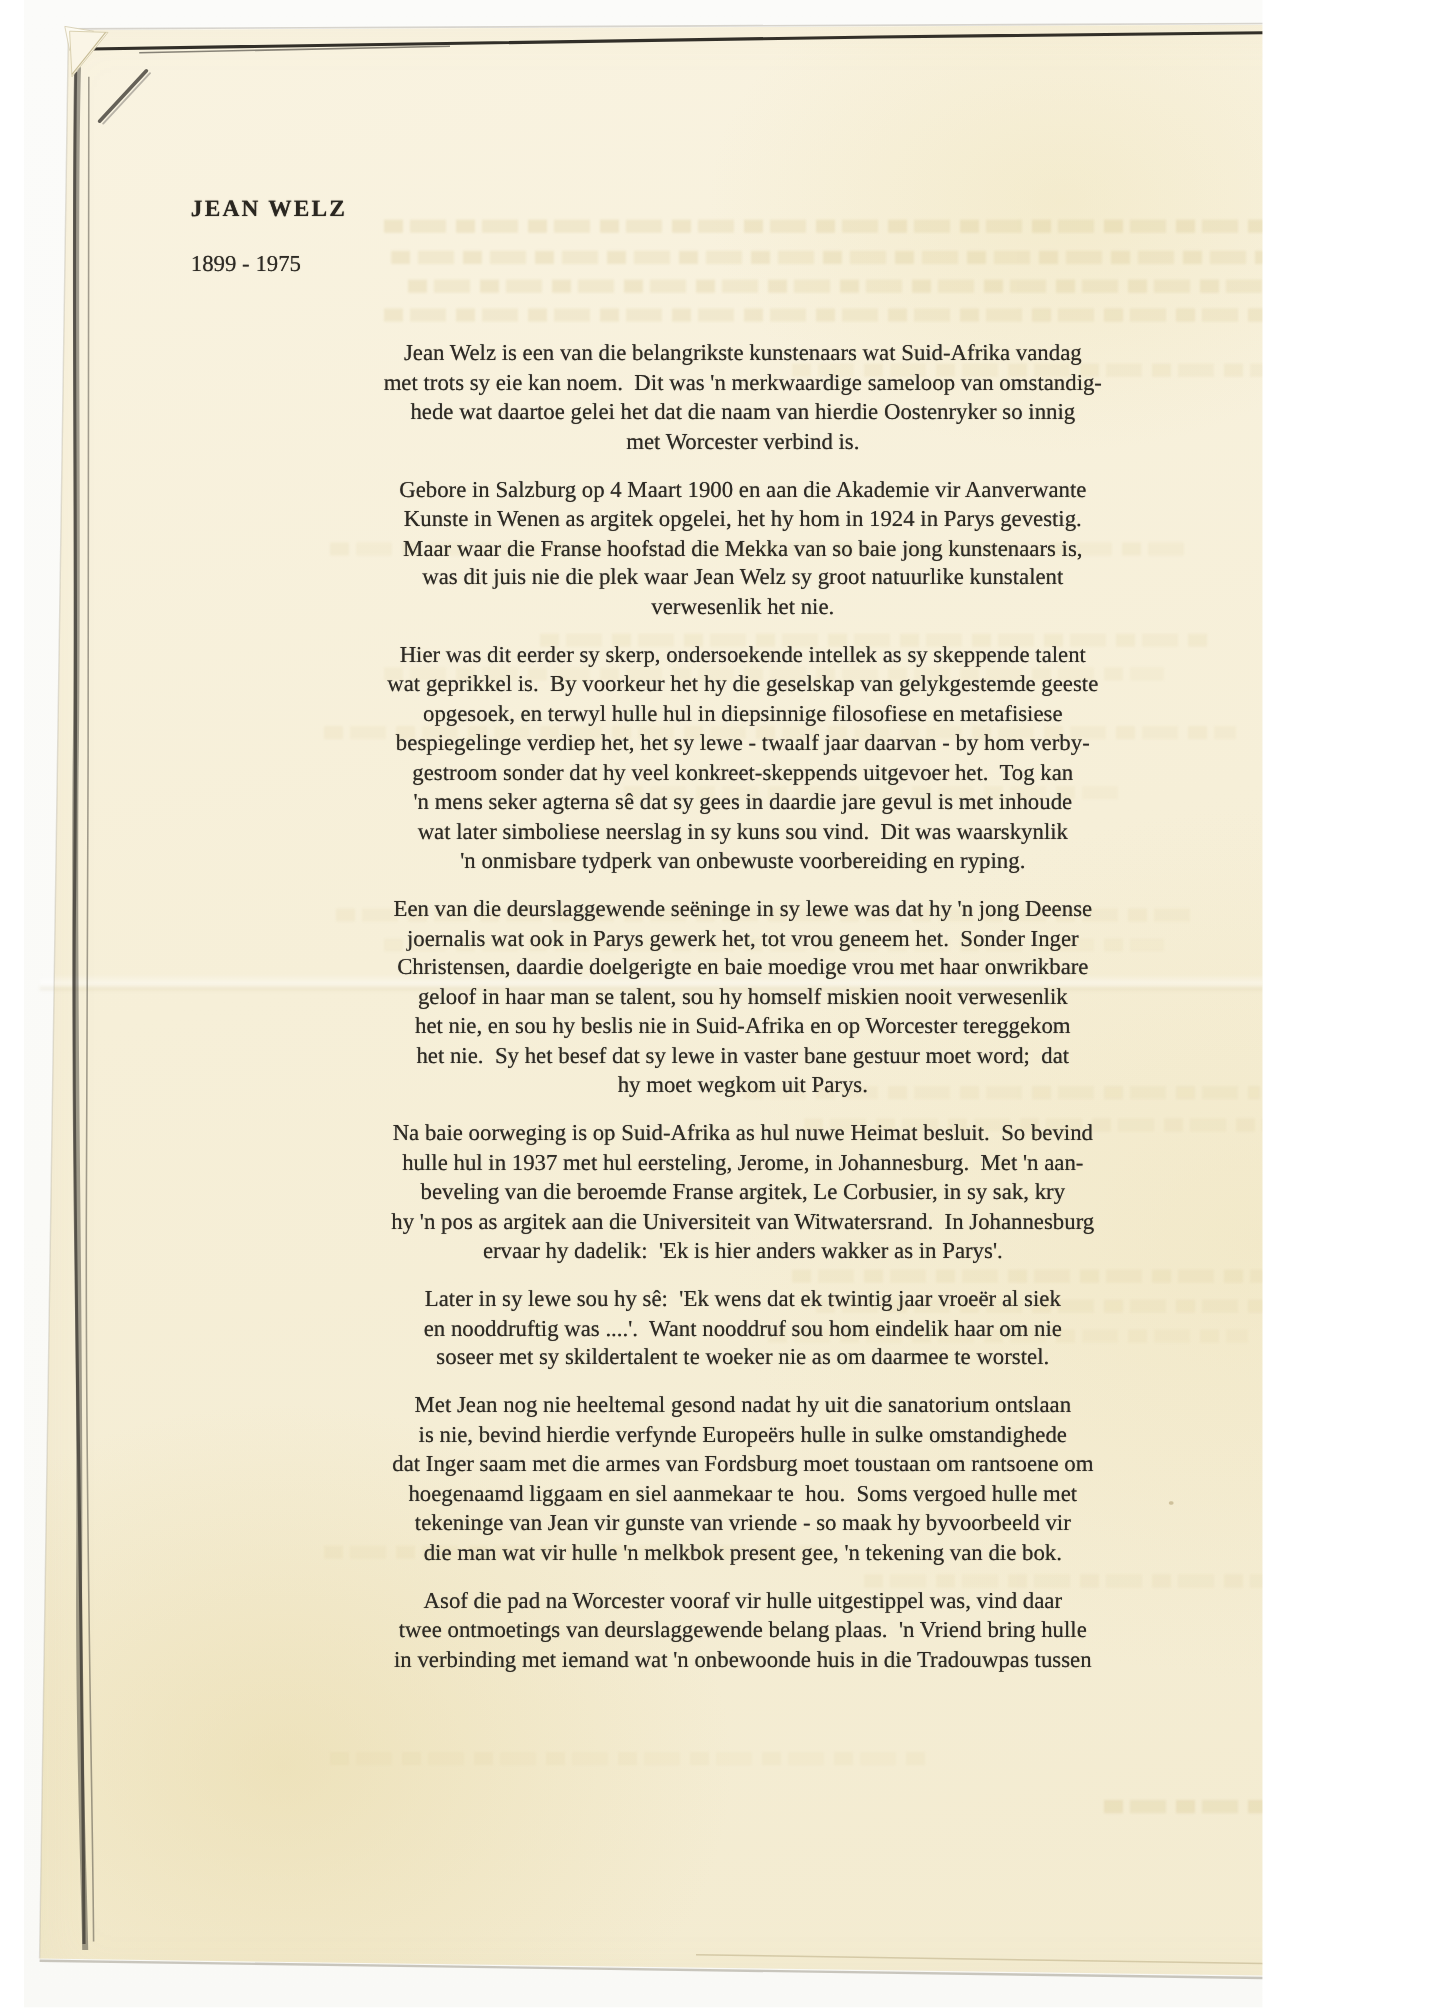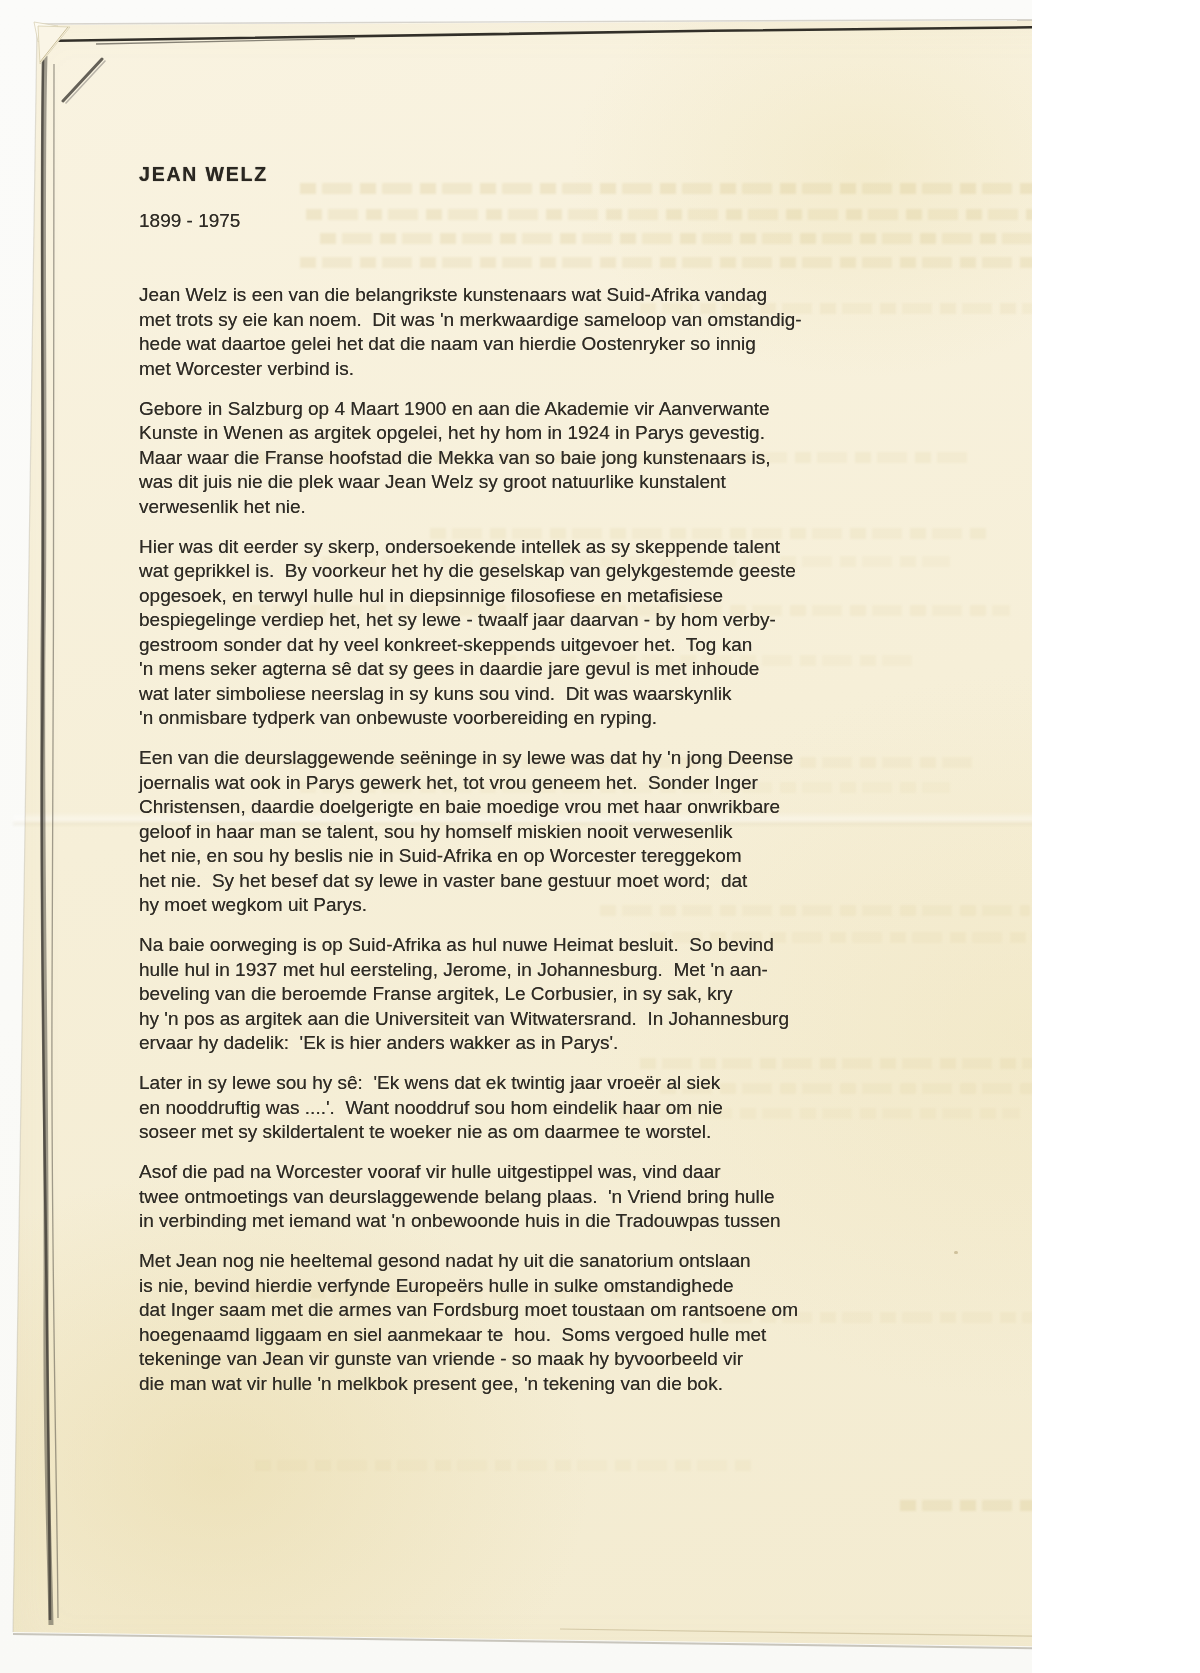--- a/index.html
+++ b/index.html
@@ -1,19 +1,20 @@
 <!DOCTYPE html>
 <html><head>
 <meta charset="utf-8">
 <style>
   html,body{margin:0;padding:0;background:#ffffff;}
   .scan{
     position:relative;width:1032px;height:1673px;overflow:hidden;
     background:linear-gradient(180deg,#fbfbf9 0%,#fafaf7 60%,#f9f9f6 100%);
-    font-family:Liberation Sans, sans-serif;
+    font-family:Liberation Serif, serif;
+    margin-left:20px;
   }
   .paper{
     position:absolute;left:0;top:0;width:1200px;height:1673px;
     clip-path:polygon(37px 25px,1164px 20px,1170px 700px,1155px 1648px,13px 1632px);
     background-image:
       radial-gradient(ellipse 420px 300px at 72% 10%, rgba(236,224,176,.35), transparent 70%),
       radial-gradient(ellipse 520px 420px at 18% 88%, rgba(229,213,158,.45), transparent 72%),
       radial-gradient(ellipse 640px 520px at 86% 62%, rgba(236,223,176,.32), transparent 70%),
       linear-gradient(168deg,#f9f3e1 0%,#f6efd8 45%,#f3ebd0 100%);
     box-shadow:inset 0 0 60px rgba(196,176,118,.18);
@@ -24,21 +25,21 @@
     color:#2e2b25;font-size:19px;line-height:24.5px;
     text-shadow:0 0 .6px rgba(46,43,37,.75);
     filter:blur(.2px);
   }
   .doc-title{
     font-size:19.5px;font-weight:bold;letter-spacing:1.8px;
     margin:0 0 21px 0;line-height:25px;color:#2a2721;
     text-shadow:0 0 .8px rgba(42,39,33,.9);
   }
   .doc-subtitle{margin:0 0 50px 0;line-height:25px;}
-  .para{margin:0 0 15.5px 0;white-space:pre-wrap;}
+  .para{margin:0 0 15.5px 0;white-space:pre-wrap;text-align:center;}
   .bleed{
     position:absolute;height:11px;z-index:2;filter:blur(1.1px);
     background:repeating-linear-gradient(90deg,
       rgba(203,182,112,.38) 0 16px, rgba(203,182,112,0) 16px 22px,
       rgba(203,182,112,.30) 22px 52px, rgba(203,182,112,0) 52px 60px);
   }
   .crease-h{
     position:absolute;left:13px;top:812px;width:1157px;height:14px;z-index:2;
     background:linear-gradient(180deg,rgba(255,255,255,.0),rgba(255,255,255,.45) 55%,rgba(182,162,104,.12) 90%,rgba(255,255,255,0));
     filter:blur(1.5px);
@@ -150,24 +151,24 @@
 het nie.  Sy het besef dat sy lewe in vaster bane gestuur moet word;  dat
 hy moet wegkom uit Parys.</p>
     <p class="para">Na baie oorweging is op Suid-Afrika as hul nuwe Heimat besluit.  So bevind
 hulle hul in 1937 met hul eersteling, Jerome, in Johannesburg.  Met 'n aan-
 beveling van die beroemde Franse argitek, Le Corbusier, in sy sak, kry
 hy 'n pos as argitek aan die Universiteit van Witwatersrand.  In Johannesburg
 ervaar hy dadelik:  'Ek is hier anders wakker as in Parys'.</p>
     <p class="para">Later in sy lewe sou hy sê:  'Ek wens dat ek twintig jaar vroeër al siek
 en nooddruftig was ....'.  Want nooddruf sou hom eindelik haar om nie
 soseer met sy skildertalent te woeker nie as om daarmee te worstel.</p>
-    <p class="para">Asof die pad na Worcester vooraf vir hulle uitgestippel was, vind daar
-twee ontmoetings van deurslaggewende belang plaas.  'n Vriend bring hulle
-in verbinding met iemand wat 'n onbewoonde huis in die Tradouwpas tussen</p>
     <p class="para">Met Jean nog nie heeltemal gesond nadat hy uit die sanatorium ontslaan
 is nie, bevind hierdie verfynde Europeërs hulle in sulke omstandighede
 dat Inger saam met die armes van Fordsburg moet toustaan om rantsoene om
 hoegenaamd liggaam en siel aanmekaar te  hou.  Soms vergoed hulle met
 tekeninge van Jean vir gunste van vriende - so maak hy byvoorbeeld vir
 die man wat vir hulle 'n melkbok present gee, 'n tekening van die bok.</p>
+    <p class="para">Asof die pad na Worcester vooraf vir hulle uitgestippel was, vind daar
+twee ontmoetings van deurslaggewende belang plaas.  'n Vriend bring hulle
+in verbinding met iemand wat 'n onbewoonde huis in die Tradouwpas tussen</p>
   </div>
 
 </div>
 
 </body></html>

